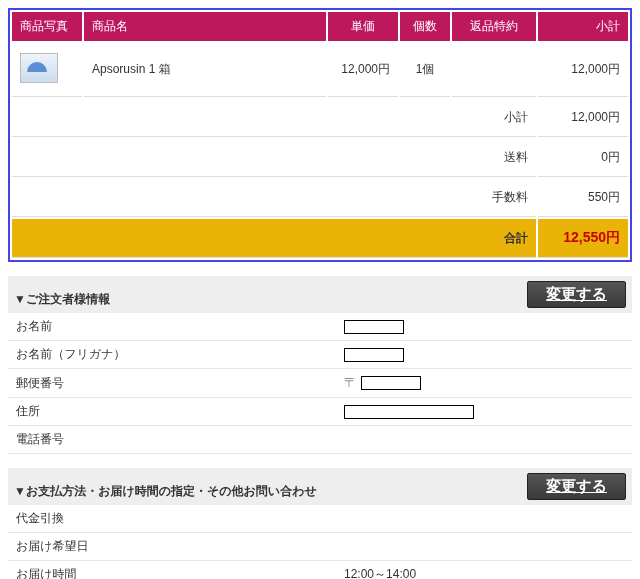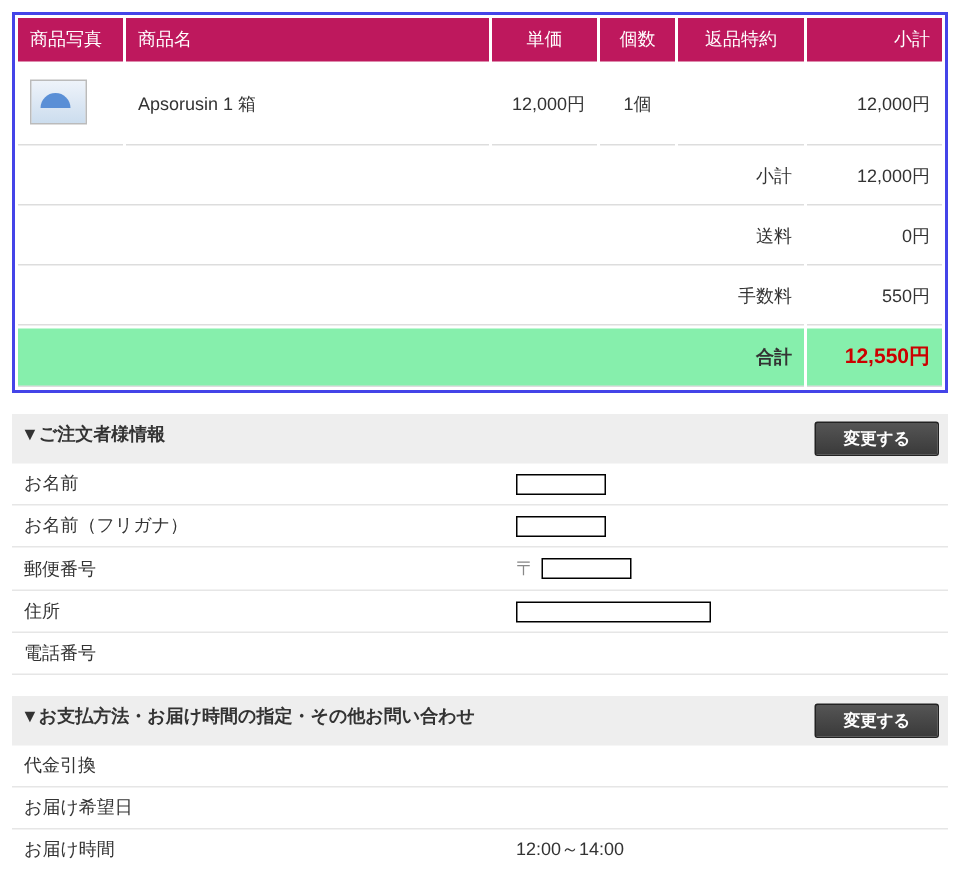--- a/index.html
+++ b/index.html
@@ -44,38 +44,39 @@
   .thumb::after {
     content: "";
     position: absolute;
     left: 6px; top: 8px;
     width: 20px; height: 10px;
     background: #5a8fd6;
     border-radius: 50% 50% 0 0 / 100% 100% 0 0;
   }
   .sum-row td { padding: 4px 10px; border-bottom: 1px solid #eee; text-align: right; }
   .sum-row .lbl { width: 70px; }
-  .total-row td { background: #86efac; font-weight: bold; padding: 6px 10px; }
+  .total-row td { background: #eab308; font-weight: bold; padding: 6px 10px; }
   .total-row .val { color: #c00; font-size: 14px; }
 
   .section { margin-top: 14px; border-bottom: 1px solid #e6e6e6; }
   .section-header {
-    display: flex; align-items: flex-start; justify-content: space-between;
+    display: flex; align-items: flex-end; justify-content: space-between;
     background: #eee;
     padding: 5px 6px; font-weight: bold; font-size: 12px;
   }
   .change-btn {
     display: inline-block;
     padding: 3px 18px;
-    font-size: 11px;
+    font-size: 15px;
     color: #fff;
     background: linear-gradient(#555, #3a3a3a);
     border: 1px solid #222;
     border-radius: 2px;
     cursor: pointer;
+    text-decoration: underline;
   }
   .info-row {
     display: flex;
     border-bottom: 1px solid #e6e6e6;
     font-size: 12px;
     min-height: 26px;
     align-items: center;
     gap: 28px;
   }
   .info-row:last-child { border-bottom: none; }

